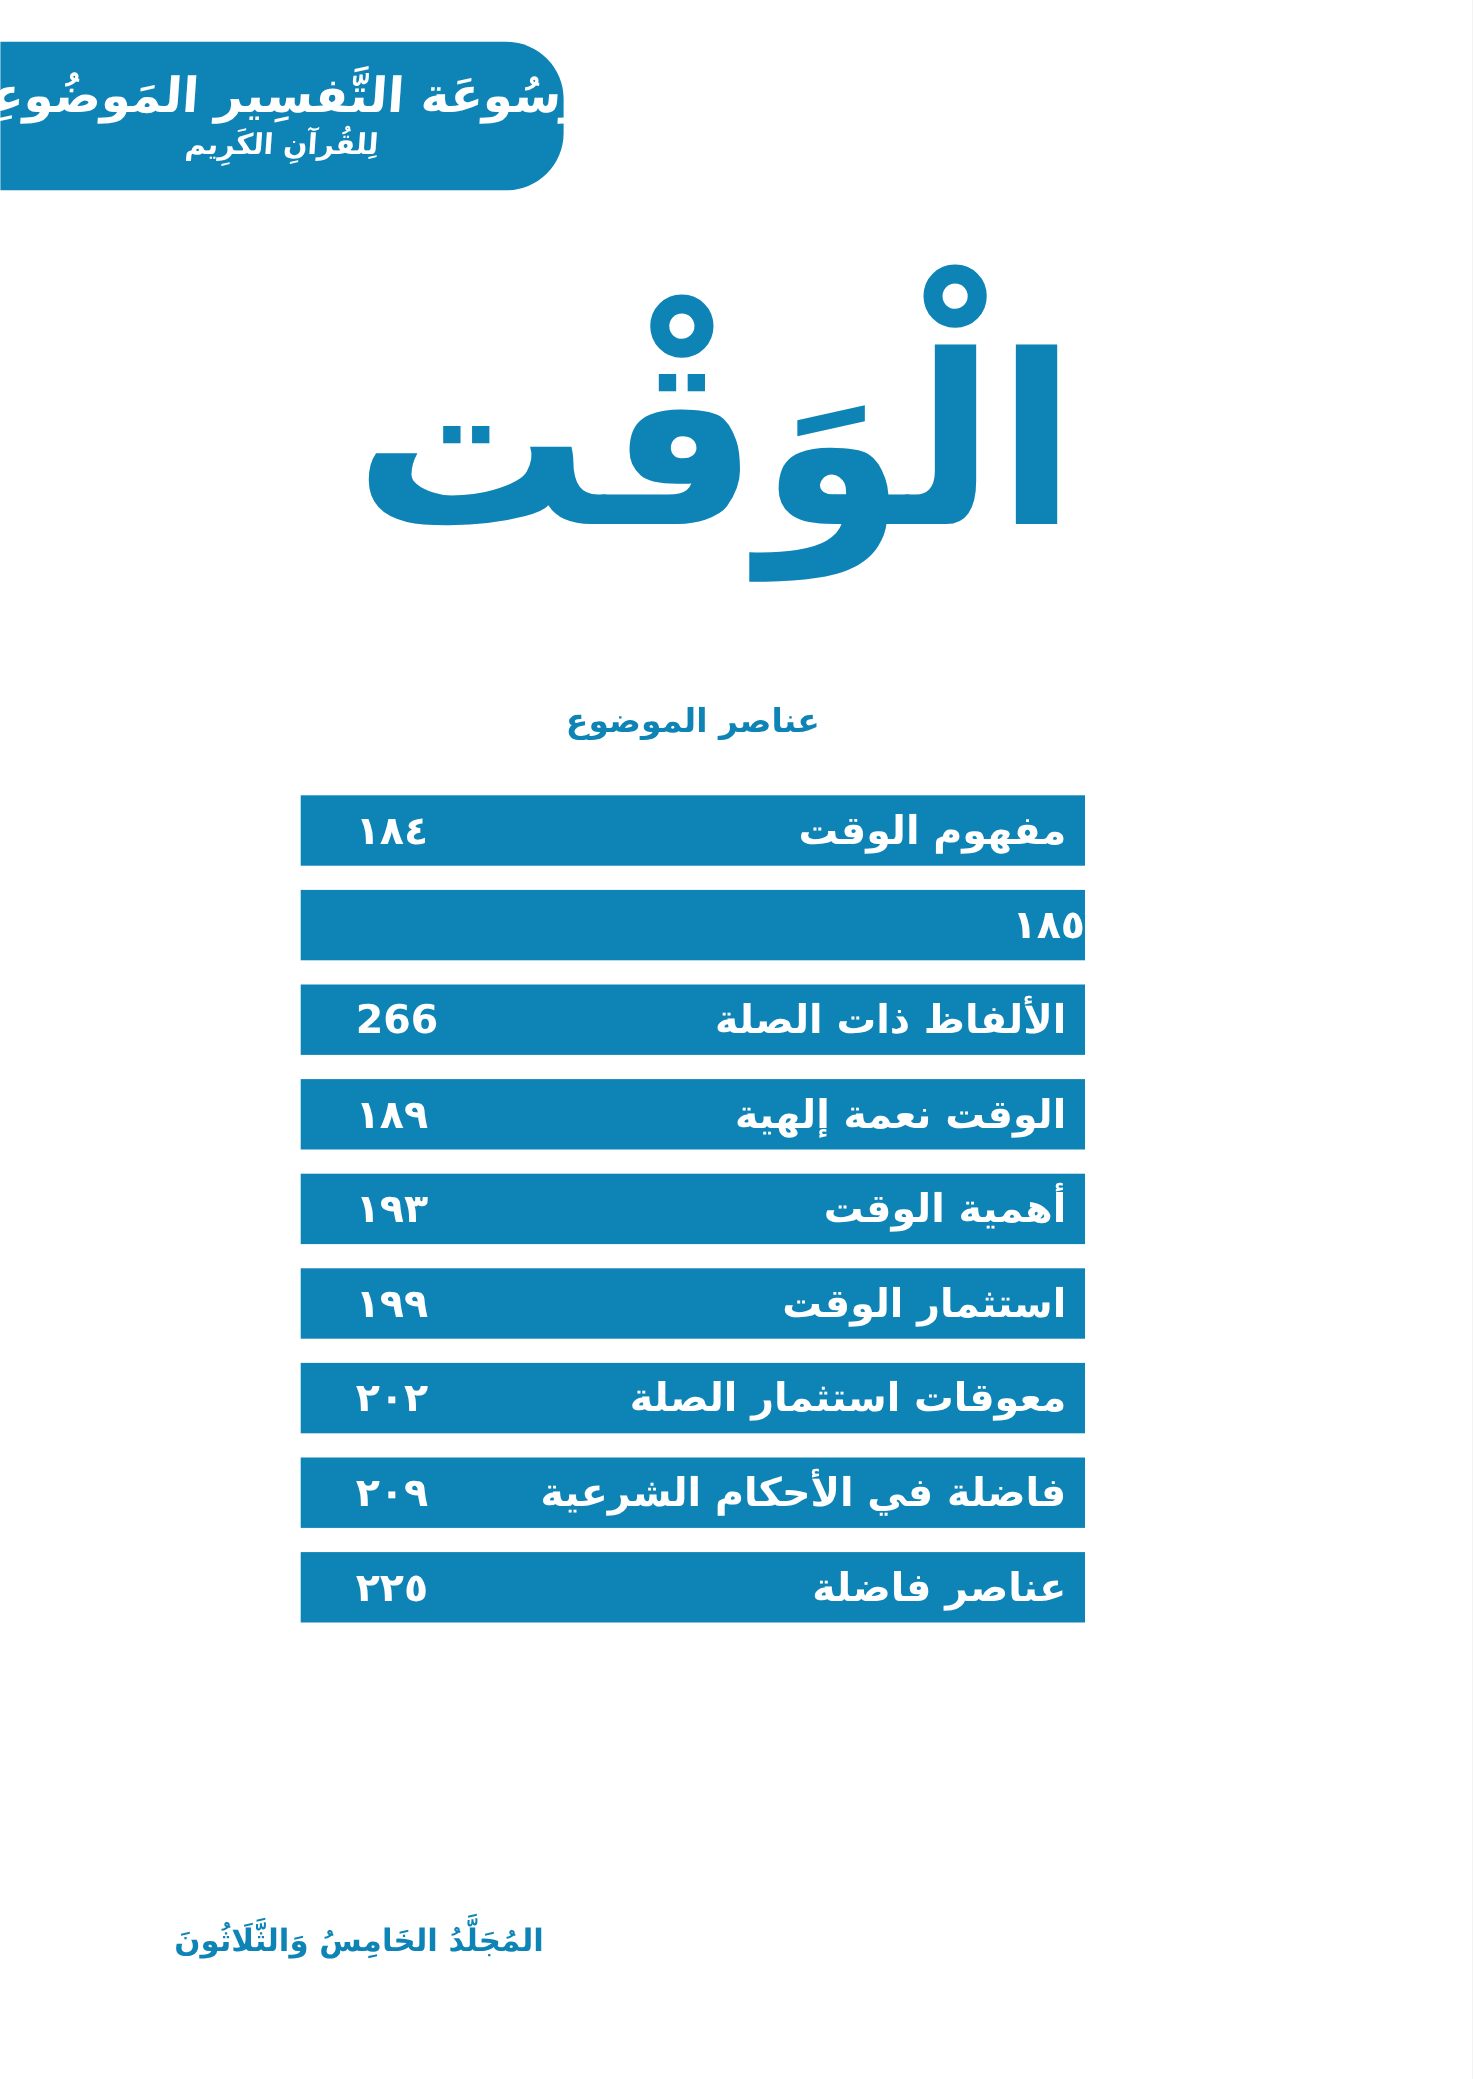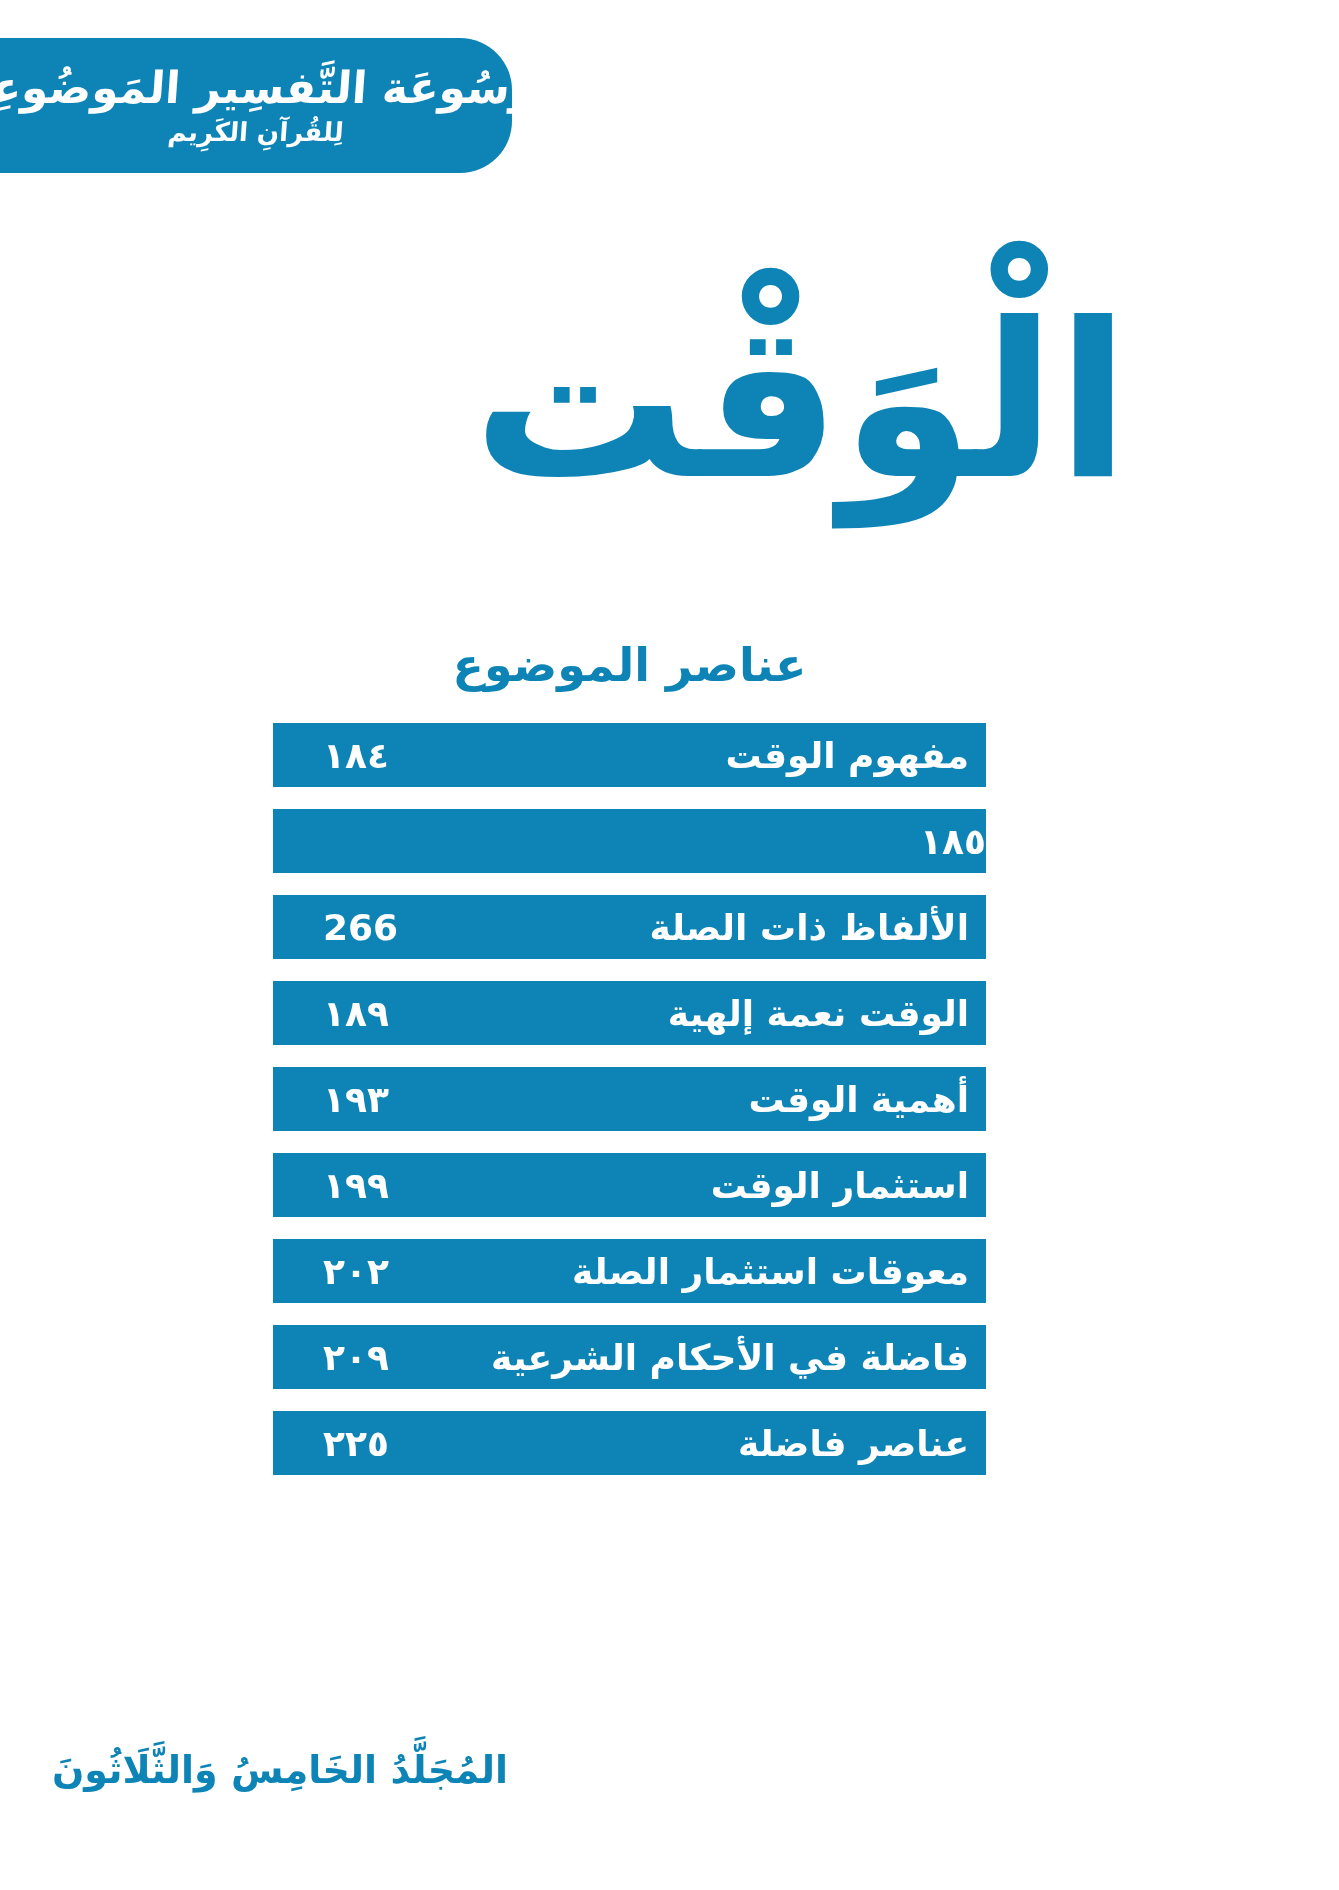--- a/index.html
+++ b/index.html
@@ -42,38 +42,38 @@
     font-weight: bold;
     margin-top: 4px;
     transform: skewX(-4deg);
   }
   
   .main-title {
     position: absolute;
     top: 268px;
     left: 170px;
     width: 960px;
-    text-align: right;
+    text-align: center;
     direction: rtl;
     color: var(--accent, #0d84b5);
     font-size: 215px;
     font-weight: bold;
     line-height: 1.25;
     letter-spacing: -2px;
   }
   
   .section-heading {
     position: absolute;
     top: 638px;
     left: 273px;
     width: 713px;
     text-align: center;
     direction: rtl;
     color: var(--accent, #0d84b5);
-    font-size: 46px;
+    font-size: 30px;
     font-weight: bold;
   }
   
   .toc {
     position: absolute;
     top: 723px;
     left: 273px;
     width: 713px;
   }
   .toc-row {
@@ -95,26 +95,26 @@
   .toc-page {
     font-size: 36px;
     font-weight: bold;
     padding-left: 50px;
     direction: ltr;
   }
   
   .footer-volume {
     position: absolute;
     top: 1748px;
-    left: 88px;
+    left: 116px;
     width: 420px;
     direction: rtl;
     text-align: center;
     color: var(--accent, #0d84b5);
-    font-size: 38px;
+    font-size: 28px;
     font-weight: bold;
     white-space: nowrap;
   }
 </style>
 </head>
 <body>
 
 <div class="page">
 
   <div class="banner">

